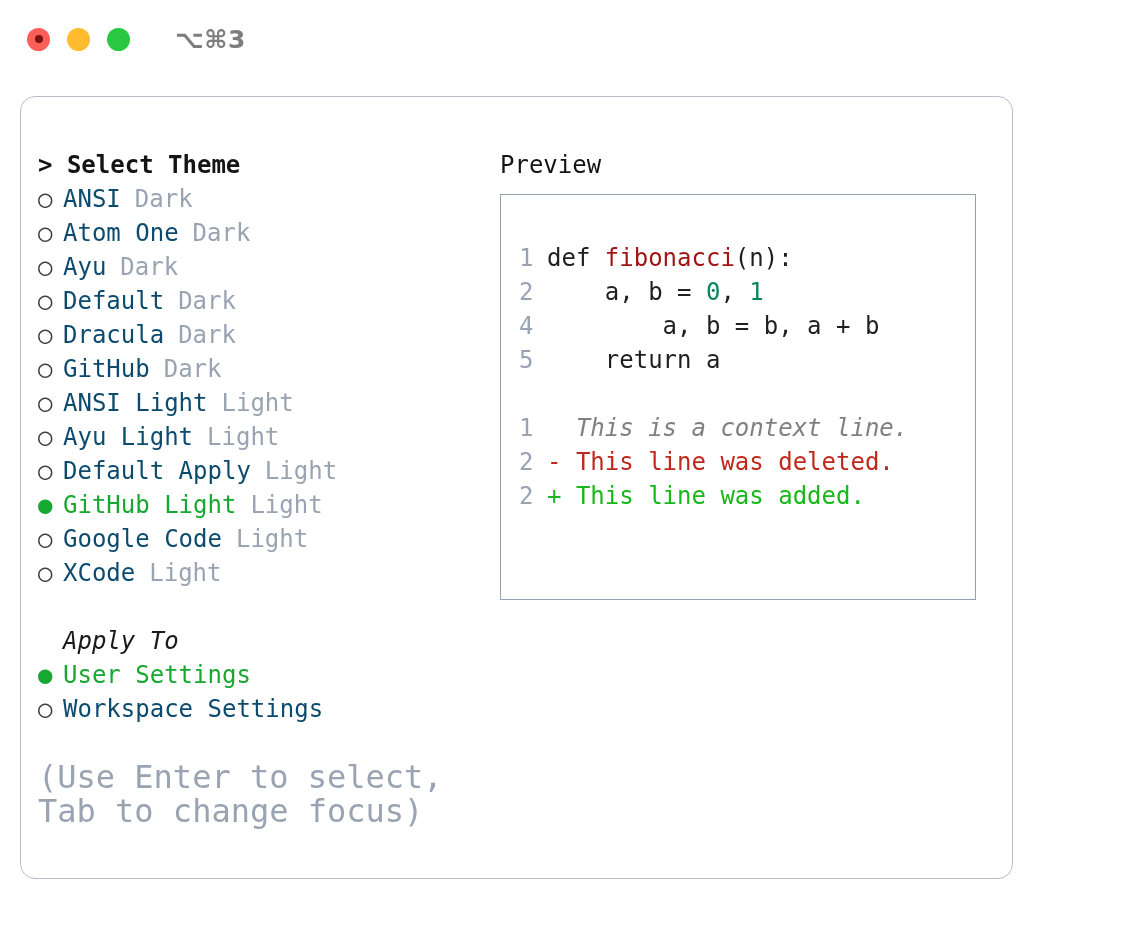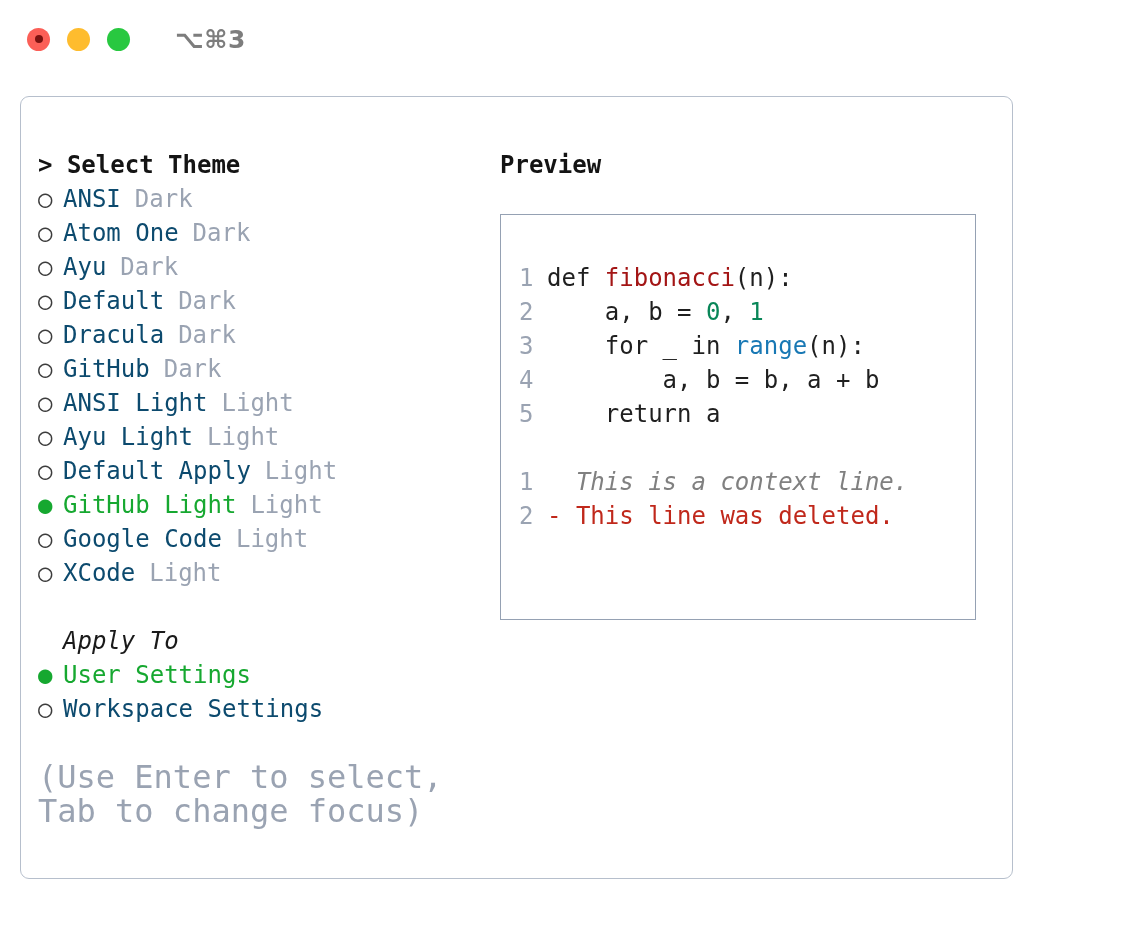--- a/index.html
+++ b/index.html
@@ -67,21 +67,21 @@
   }
 
   
   .panel {
     position: absolute;
     left: 20px;
     top: 96px;
     width: 993px;
     height: 783px;
     border: 1.6px solid #b6bfcc;
-    border-radius: 9px;
+    border-radius: 15px;
     box-sizing: border-box;
     background: #ffffff;
   }
 
   .cols {
     position: absolute;
     left: 0; top: 0;
     width: 100%;
     height: 100%;
   }
@@ -140,26 +140,26 @@
   .hint {
     font-size: 32px;
     line-height: 34px;
     color: #9aa3b2;
     width: 420px;
   }
 
   
   .preview-title {
     font-size: 24px;
-    font-weight: bold;
+    font-weight: normal;
     color: #141414;
     line-height: 34px;
   }
   .code-box {
-    margin-top: 32px;
+    margin-top: 12px;
     width: 476px;
     height: 406px;
     border: 1.6px solid #95a1b3;
     box-sizing: border-box;
     background: #ffffff;
     padding: 46px 0 0 18px;
   }
   .code-line {
     font-size: 24px;
     line-height: 34px;
@@ -233,27 +233,27 @@
         <div class="hint">(Use Enter to select, Tab to change focus)</div>
       </div>
 
       <div class="right-col">
         <div class="preview-title">Preview</div>
 
         <div class="code-box">
           <div id="code-sample">
               <div class="code-line"><span class="ln">1</span><span class="tok-plain">def </span><span class="tok-fn">fibonacci</span><span class="tok-plain">(n):</span></div>
               <div class="code-line"><span class="ln">2</span><span class="tok-plain">    a, b = </span><span class="tok-num">0</span><span class="tok-plain">, </span><span class="tok-num">1</span></div>
-              <div class="code-line"><span class="ln">3</span><span class="tok-plain">    for _ in </span><span class="tok-call">range</span><span class="tok-plain">(n):</span></div>
               <div class="code-line"><span class="ln">4</span><span class="tok-plain">        a, b = b, a + b</span></div>
               <div class="code-line"><span class="ln">5</span><span class="tok-plain">    return a</span></div>
             </div>
           <div class="diff-gap"></div>
           <div id="diff-sample">
               <div class="code-line"><span class="ln">1</span><span class="diff-ctx"> </span><span class="diff-ctx"> This is a context line.</span></div>
               <div class="code-line"><span class="ln">2</span><span class="diff-del">-</span><span class="diff-del"> This line was deleted.</span></div>
+              <div class="code-line"><span class="ln">2</span><span class="diff-add">+</span><span class="diff-add"> This line was added.</span></div>
             </div>
         </div>
       </div>
 
     </div>
   </div>
 </div>
 
 </body></html>

